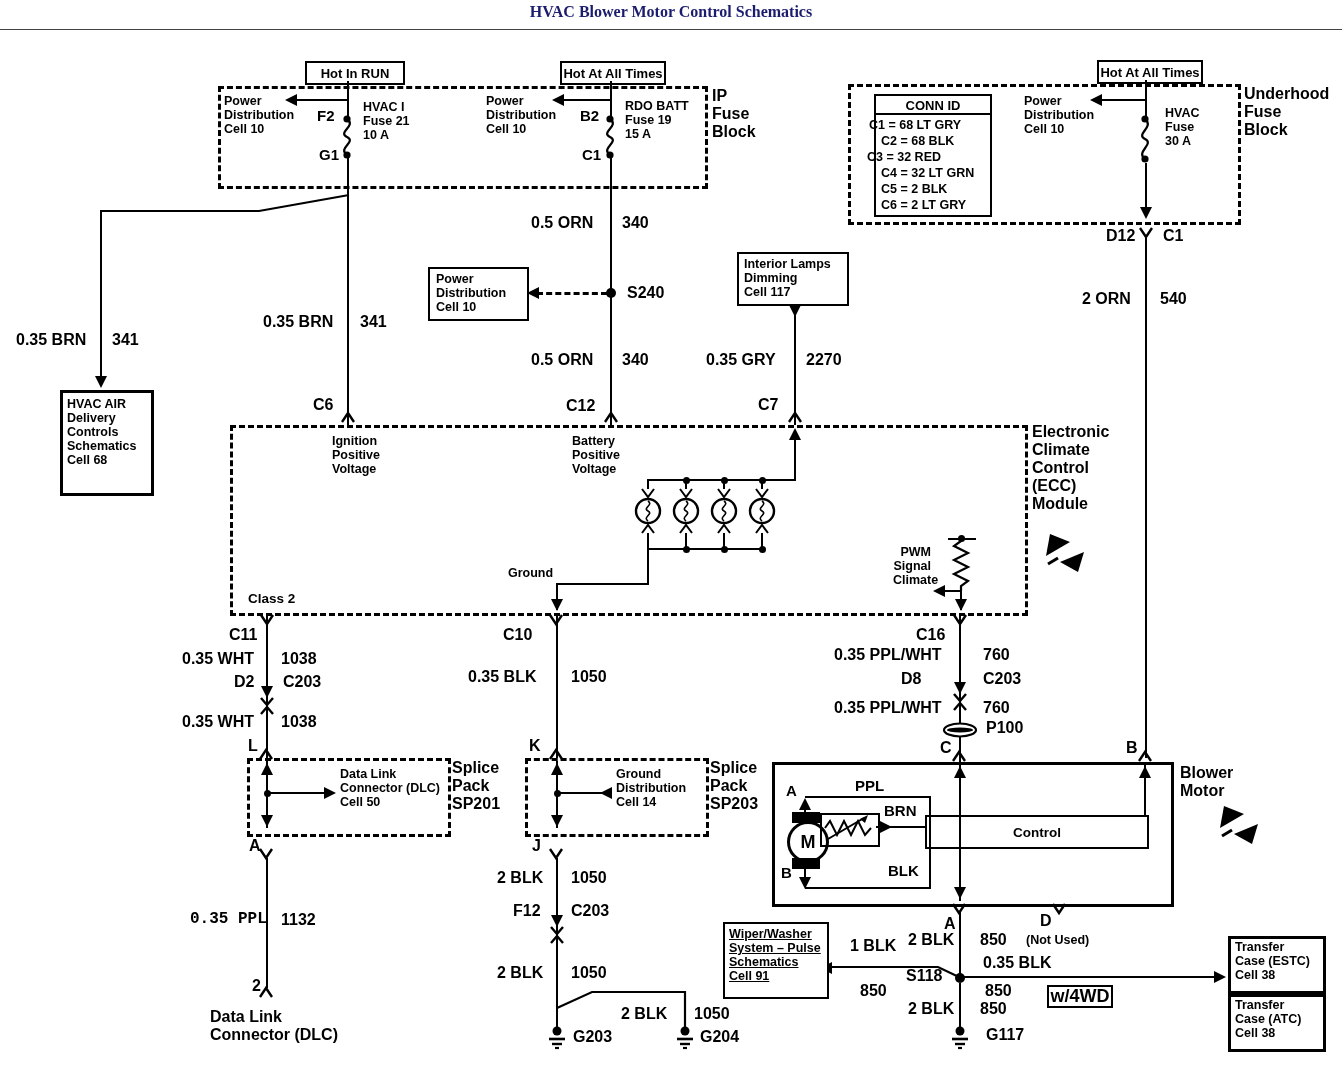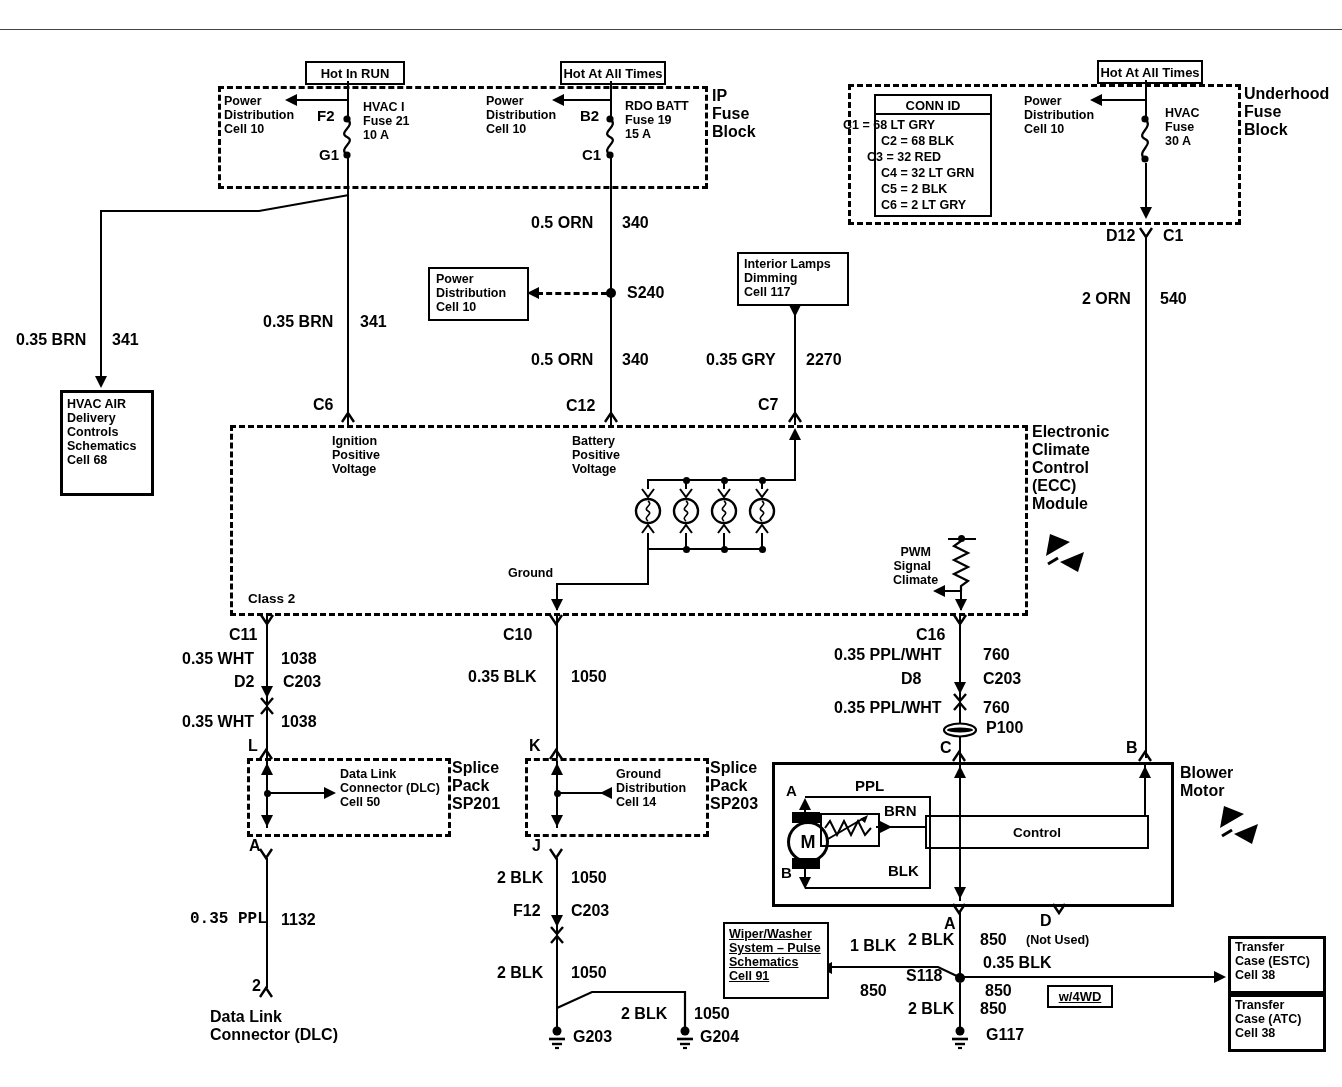--- a/index.html
+++ b/index.html
@@ -24,20 +24,21 @@
   .td{border-left:6px solid transparent;border-right:6px solid transparent;border-top:12px solid #000;}
   .dt{position:absolute;background:#000;border-radius:50%;width:10px;height:10px;}
   .dt.s{width:7px;height:7px;}
   svg{position:absolute;overflow:visible;}
   .toprule{position:absolute;left:0;top:29px;width:1342px;height:1px;background:#444;}
 </style>
 </head>
 <body>
 
 <div class="stage">
+  <div class="ttl">HVAC Blower Motor Control Schematics</div>
   <div class="toprule"></div>
 
   <div class="sbox cent" style="left:305px;top:61px;width:96px;height:20px;font-weight:bold;font-size:13px;">Hot In RUN</div>
   <div class="dbox" style="left:218px;top:86px;width:484px;height:97px;"></div>
   <div class="lbl big" style="left:712px;top:87px;">IP
 Fuse
 Block</div>
 
   <div class="wv" style="left:347px;top:81px;height:37px;"></div>
   <div class="wh" style="left:296px;top:99px;width:52px;"></div>
@@ -129,21 +130,21 @@
     </svg>
 
   <div class="sbox cent" style="left:1097px;top:60px;width:102px;height:20px;font-weight:bold;font-size:13px;">Hot At All Times</div>
   <div class="dbox" style="left:848px;top:84px;width:387px;height:135px;"></div>
   <div class="lbl big" style="left:1244px;top:85px;">Underhood
 Fuse
 Block</div>
 
   <div class="sbox cent" style="left:874px;top:94px;width:114px;height:19px;font-weight:bold;font-size:13px;">CONN ID</div>
   <div class="sbox" style="left:874px;top:113px;width:114px;height:100px;"></div>
-  <div class="lbl sm" style="left:843px;top:118px;">C1 = 68 LT GRY</div>
+  <div class="lbl sm" style="left:869px;top:118px;">C1 = 68 LT GRY</div>
   <div class="lbl sm" style="left:881px;top:134px;">C2 = 68 BLK</div>
   <div class="lbl sm" style="left:855px;top:150px;margin-left:12px;">C3 = 32 RED</div>
   <div class="lbl sm" style="left:881px;top:166px;">C4 = 32 LT GRN</div>
   <div class="lbl sm" style="left:881px;top:182px;">C5 = 2 BLK</div>
   <div class="lbl sm" style="left:881px;top:198px;">C6 = 2 LT GRY</div>
 
   <div class="wv" style="left:1145px;top:80px;height:38px;"></div>
   <div class="wh" style="left:1100px;top:99px;width:46px;"></div>
   <div class="tl" style="left:1090px;top:94px;"></div>
   <div class="lbl sm" style="left:1024px;top:94px;">Power
@@ -461,21 +462,21 @@
   <div class="sbox" style="left:723px;top:922px;width:102px;height:73px;"></div>
   <div class="lbl sm" style="left:729px;top:927px;text-decoration:underline;">Wiper/Washer
 System – Pulse
 Schematics
 Cell 91</div>
 
   <div class="wh" style="left:962px;top:976px;width:258px;"></div>
   <div class="tr" style="left:1214px;top:971px;"></div>
   <div class="lbl big" style="left:983px;top:954px;">0.35 BLK</div>
   <div class="lbl big" style="left:985px;top:982px;">850</div>
-  <div class="sbox cent" style="left:1047px;top:985px;width:62px;height:19px;font-weight:bold;font-size:13px;text-decoration:underline;">w/4WD</div>
+  <div class="sbox cent" style="left:1047px;top:985px;width:62px;height:19px;font-weight:bold;font-size:18px;">w/4WD</div>
   <div class="sbox b3" style="left:1228px;top:936px;width:92px;height:52px;"></div>
   <div class="lbl sm" style="left:1235px;top:940px;">Transfer
 Case (ESTC)
 Cell 38</div>
   <div class="sbox b3" style="left:1228px;top:994px;width:92px;height:52px;"></div>
   <div class="lbl sm" style="left:1235px;top:998px;">Transfer
 Case (ATC)
 Cell 38</div>
 
   <div class="wv" style="left:959px;top:983px;height:45px;"></div>

